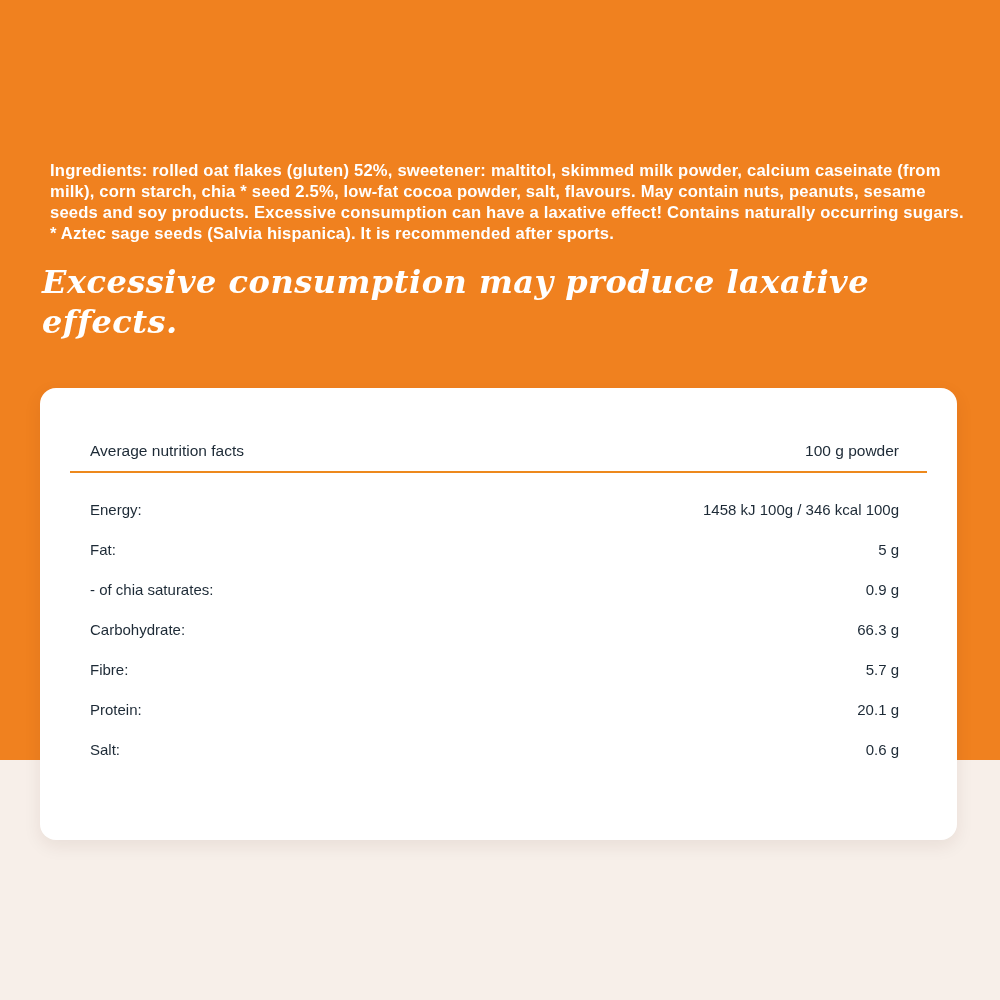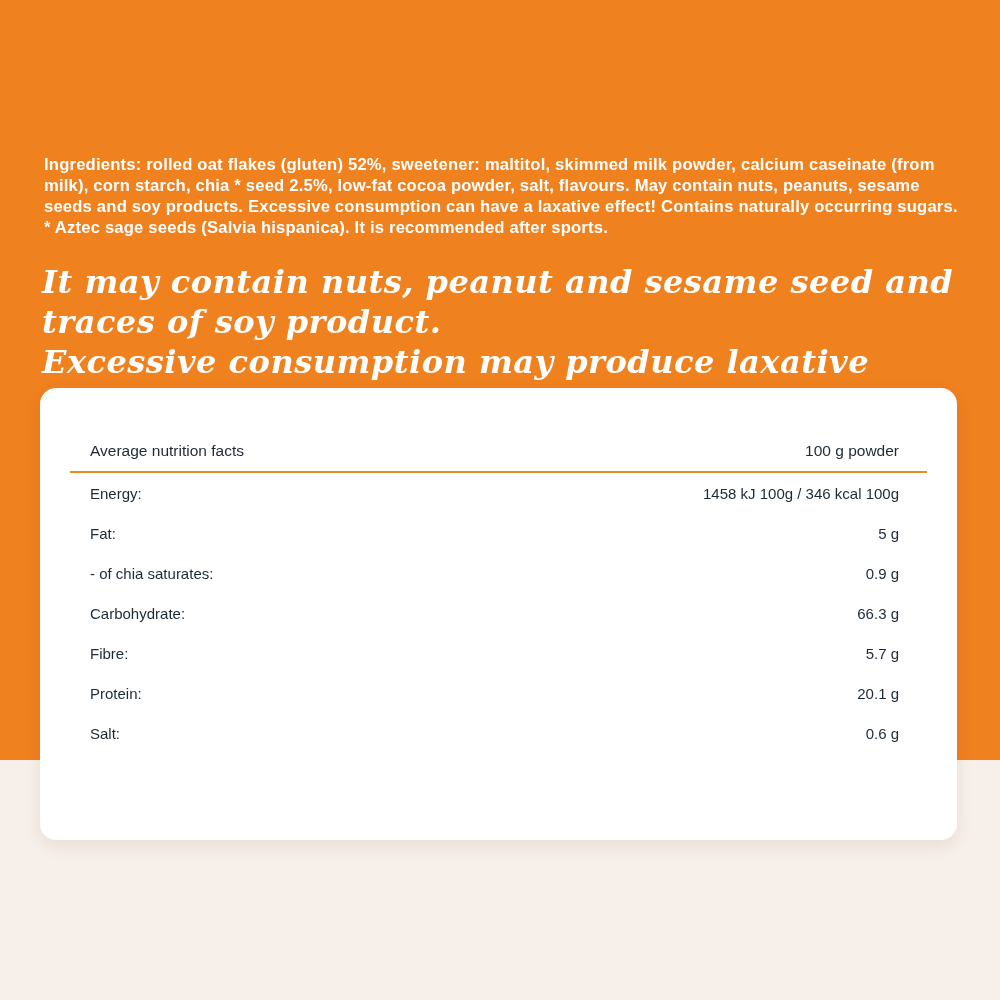--- a/index.html
+++ b/index.html
@@ -21,21 +21,21 @@
     top: 0;
     width: 1000px;
     height: 760px;
     background: #f0811f;
   }
   .ingredients {
     position: absolute;
     left: 42px;
     top: 152px;
     width: 918px;
-    margin: 2px;
+    margin: 8px;
     color: #ffffff;
     font-weight: 700;
     font-size: 16.6px;
     line-height: 21px;
     letter-spacing: 0.2px;
   }
   .note {
     position: absolute;
     left: 42px;
     top: 262px;
@@ -64,21 +64,21 @@
     align-items: center;
     padding: 54px 58px 0 50px;
     color: #1d2a36;
     font-size: 15.5px;
   }
   .divider {
     margin: 11px 30px 0 30px;
     border-top: 2px solid #ed891d;
   }
   .rows {
-    margin-top: 0;
+    margin-top: 16px;
   }
   .row {
     height: 40px;
     display: flex;
     justify-content: space-between;
     align-items: center;
     padding: 0 58px 0 50px;
     color: #1d2a36;
     font-size: 15px;
   }
@@ -88,21 +88,20 @@
 </head>
 <body>
 
 <div class="canvas">
 
   <div class="hero"></div>
 
   <p class="ingredients">Ingredients: rolled oat flakes (gluten) 52%, sweetener: maltitol, skimmed milk powder, calcium caseinate (from milk), corn starch, chia * seed 2.5%, low-fat cocoa powder, salt, flavours. May contain nuts, peanuts, sesame seeds and soy products. Excessive consumption can have a laxative effect! Contains naturally occurring sugars. * Aztec sage seeds (Salvia hispanica). It is recommended after sports.</p>
 
   <div class="note">
-    <div>It may contain nuts, peanut and sesame seed and traces of soy product.</div>
     <div>Excessive consumption may produce laxative effects.</div>
   </div>
 
   <div class="card">
     <div class="thead">
       <span>Average nutrition facts</span>
       <span>100 g powder</span>
     </div>
     <div class="divider"></div>
     <div class="rows">

